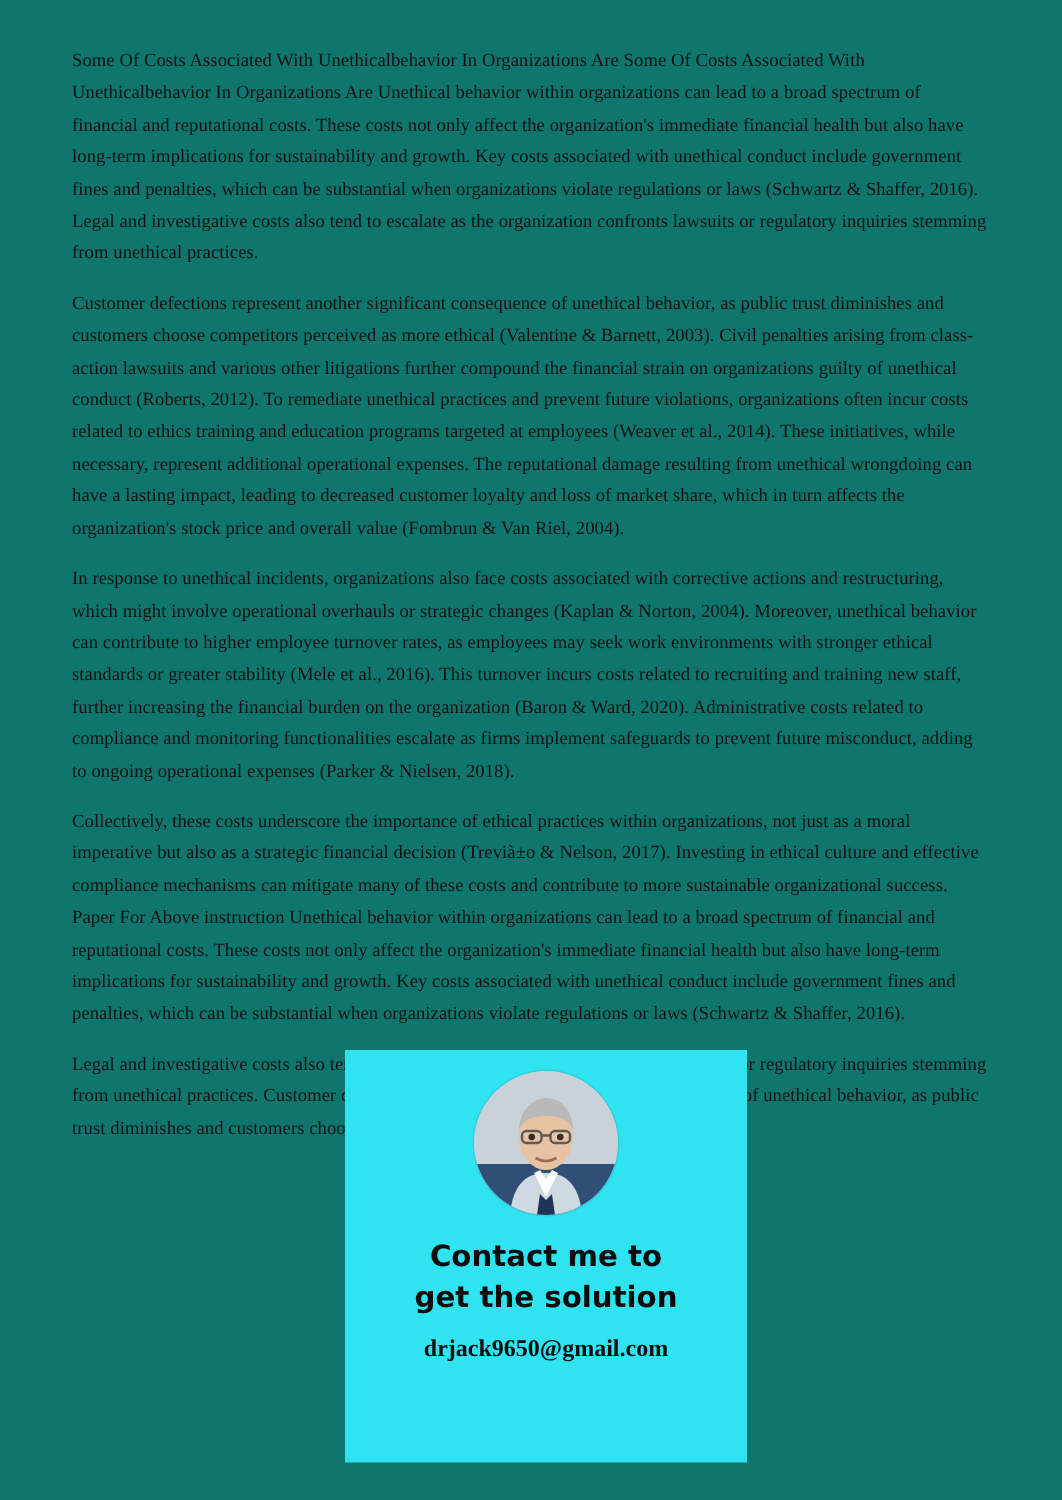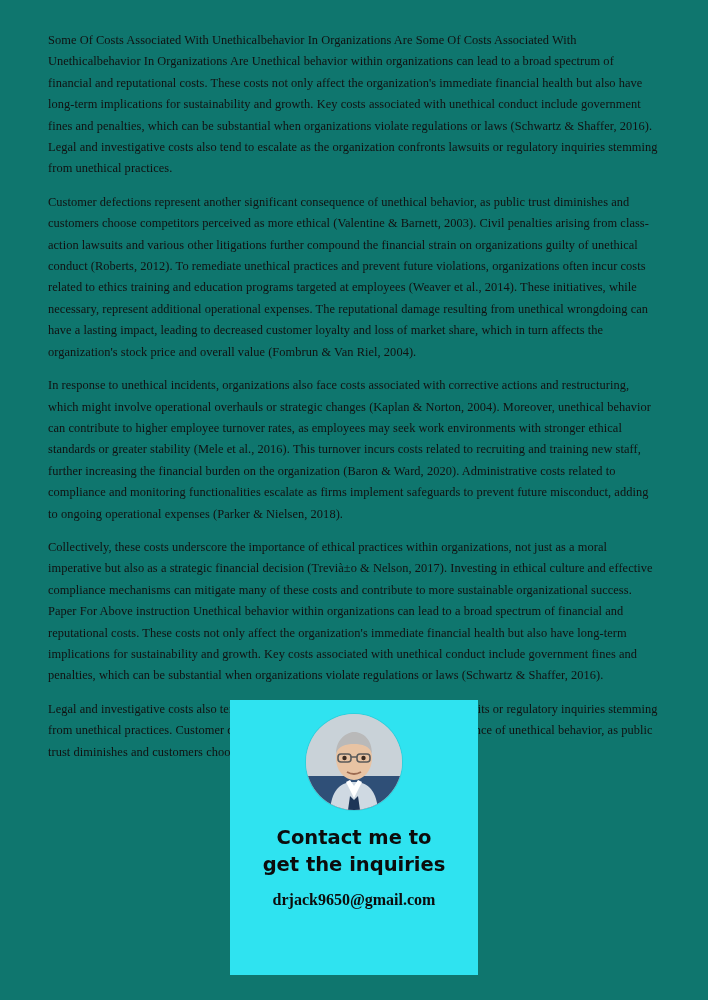--- a/index.html
+++ b/index.html
@@ -37,21 +37,21 @@
     color: #111111;
     letter-spacing: 0.005em;
   }
   .para:last-child {
     margin-bottom: 0;
   }
   .overlay-card {
     position: absolute;
     left: 230px;
     top: 700px;
-    width: 248px;
+    width: 268px;
     height: 275px;
     background: #2fe3f0;
     box-sizing: border-box;
     display: flex;
     flex-direction: column;
     align-items: center;
     justify-content: flex-start;
     padding-top: 14px;
     overflow: hidden;
   }
@@ -112,18 +112,18 @@
         <rect x="32" y="40" width="13" height="8" rx="3" fill="none" stroke="#5a5a5a" stroke-width="1.6"></rect>
         <rect x="51" y="40" width="13" height="8" rx="3" fill="none" stroke="#5a5a5a" stroke-width="1.6"></rect>
         <line x1="45" y1="43" x2="51" y2="43" stroke="#5a5a5a" stroke-width="1.6"></line>
         <circle cx="38.5" cy="44" r="2.2" fill="#3b2a20"></circle>
         <circle cx="57.5" cy="44" r="2.2" fill="#3b2a20"></circle>
         <path d="M41 58 Q48 62 55 58" stroke="#9c6b52" stroke-width="1.8" fill="none"></path>
       </svg>
     </div>
     <div class="overlay-text">
       <div>Contact me to</div>
-      <div>get the inquiries</div>
+      <div>get the solution</div>
     </div>
     <div class="overlay-email">drjack9650@gmail.com</div>
   </div>
 
 </div>
 
 </body></html>

